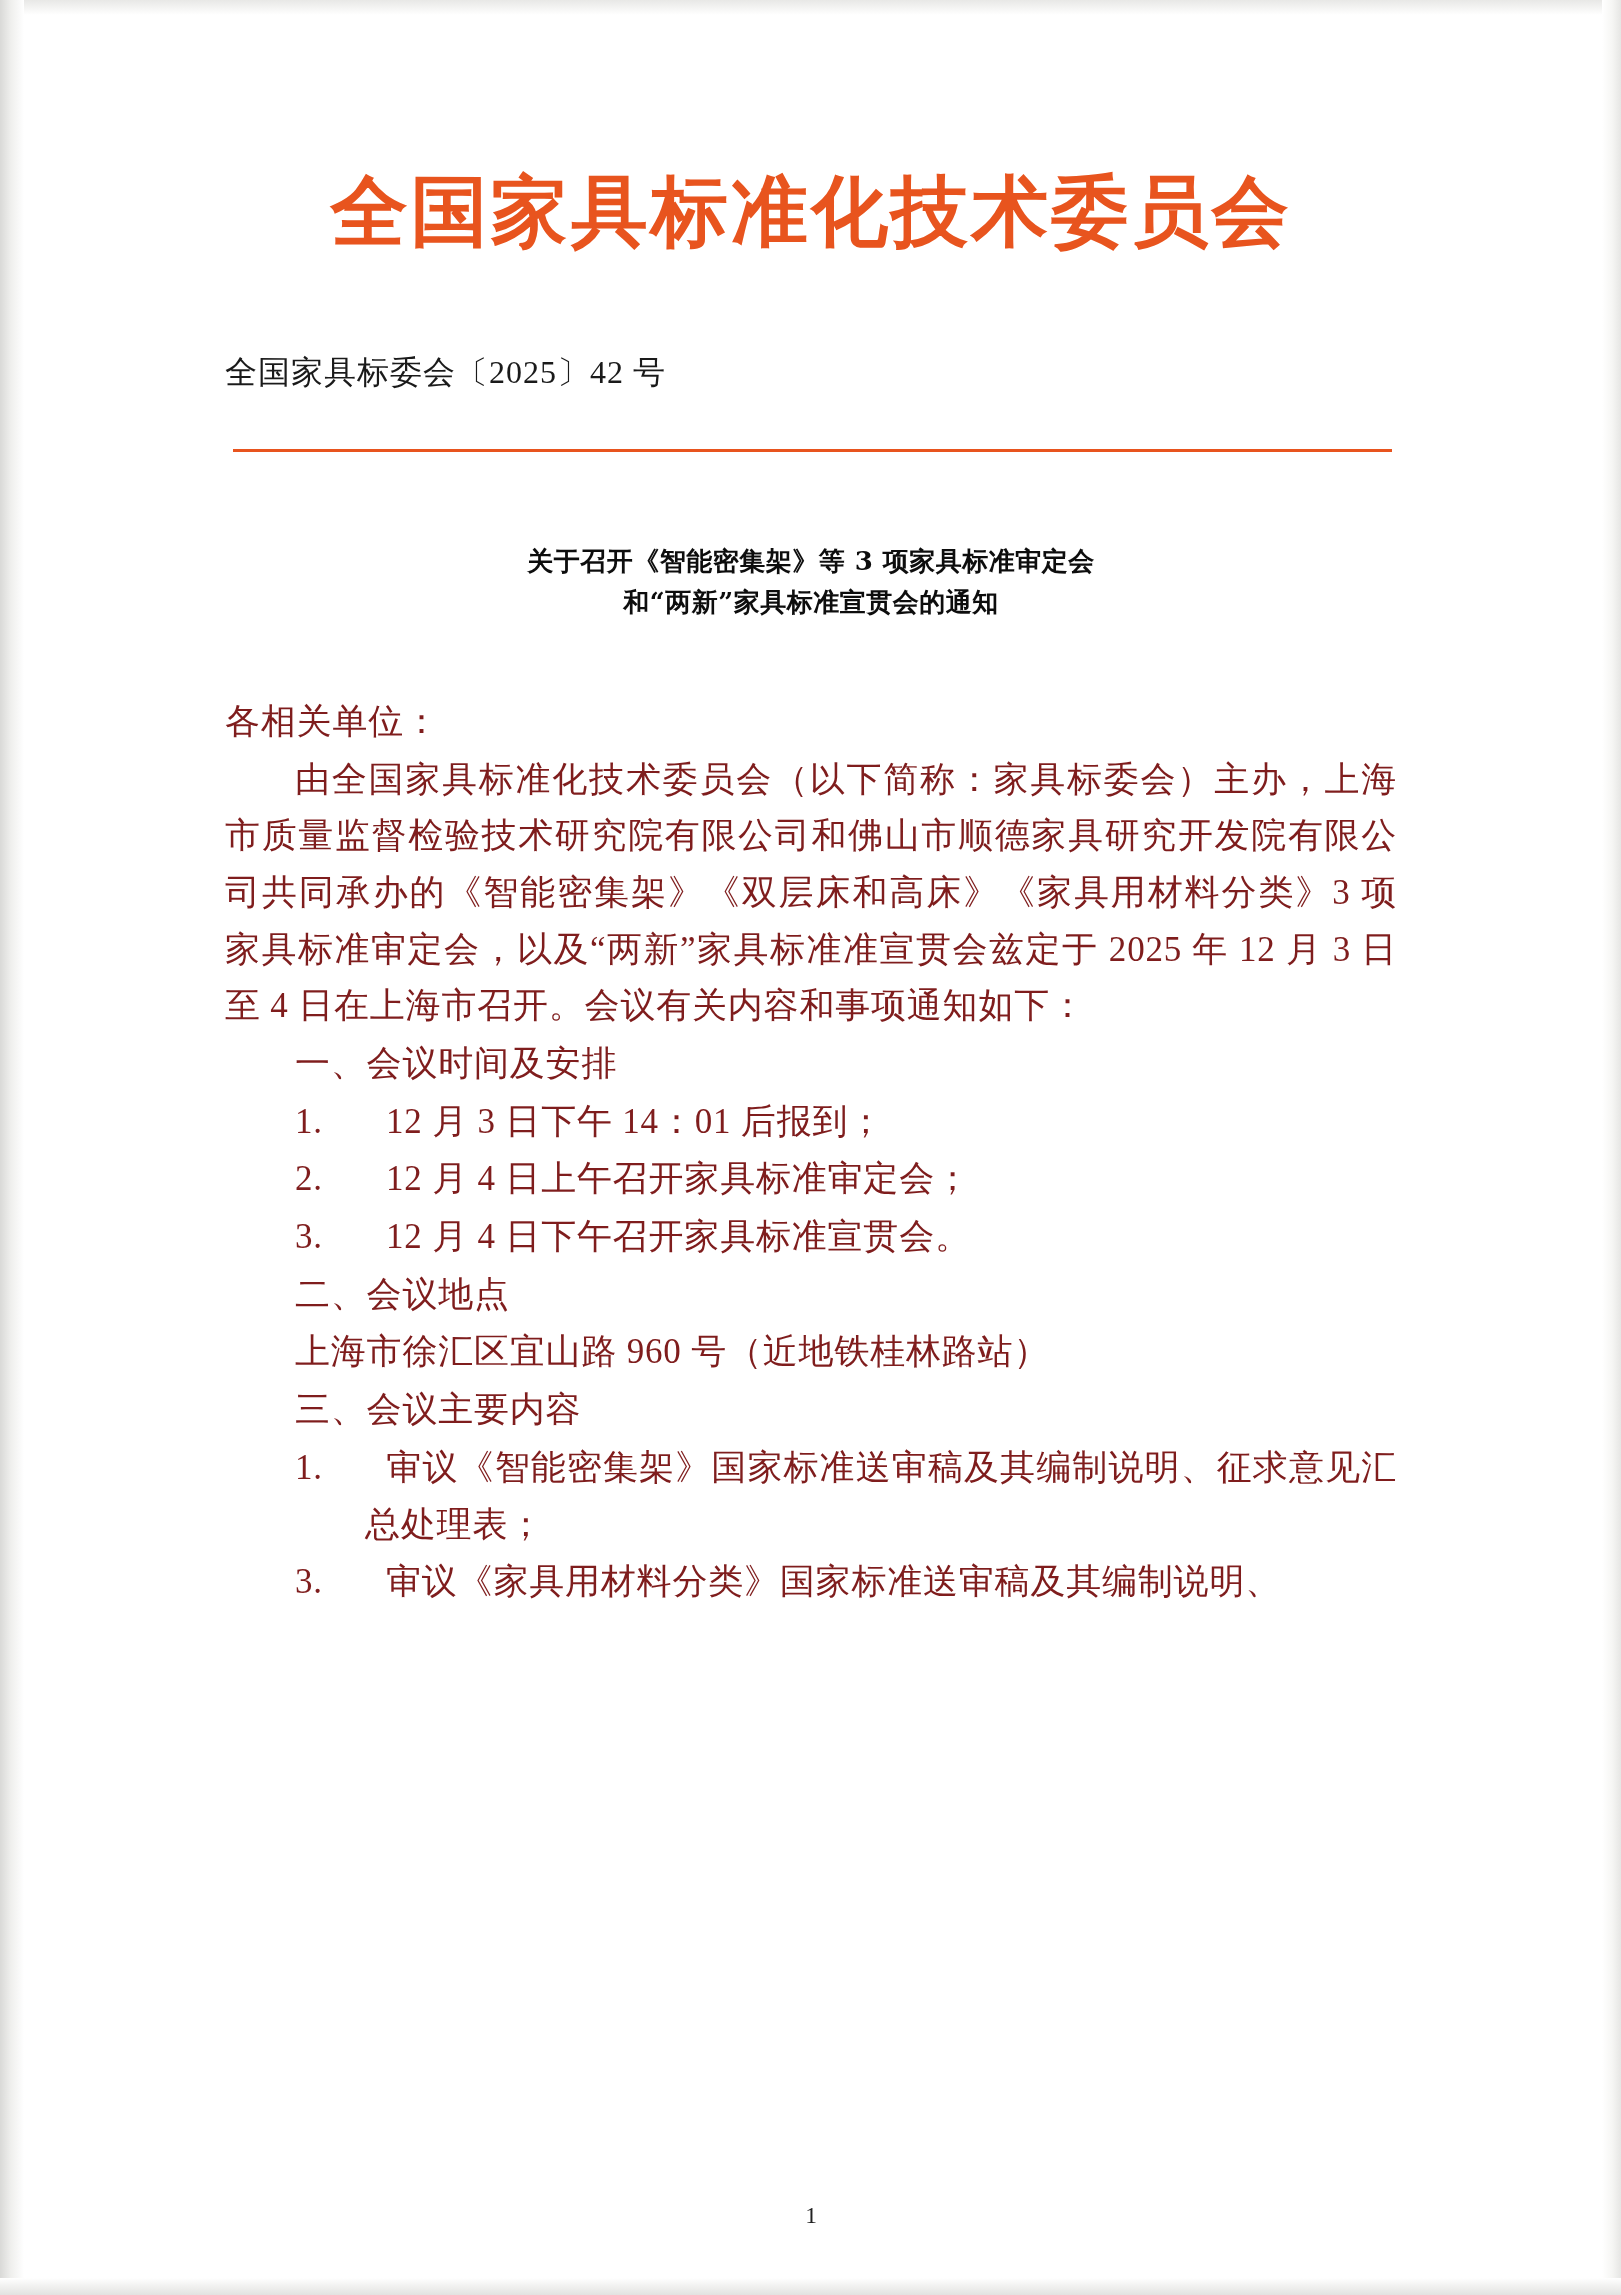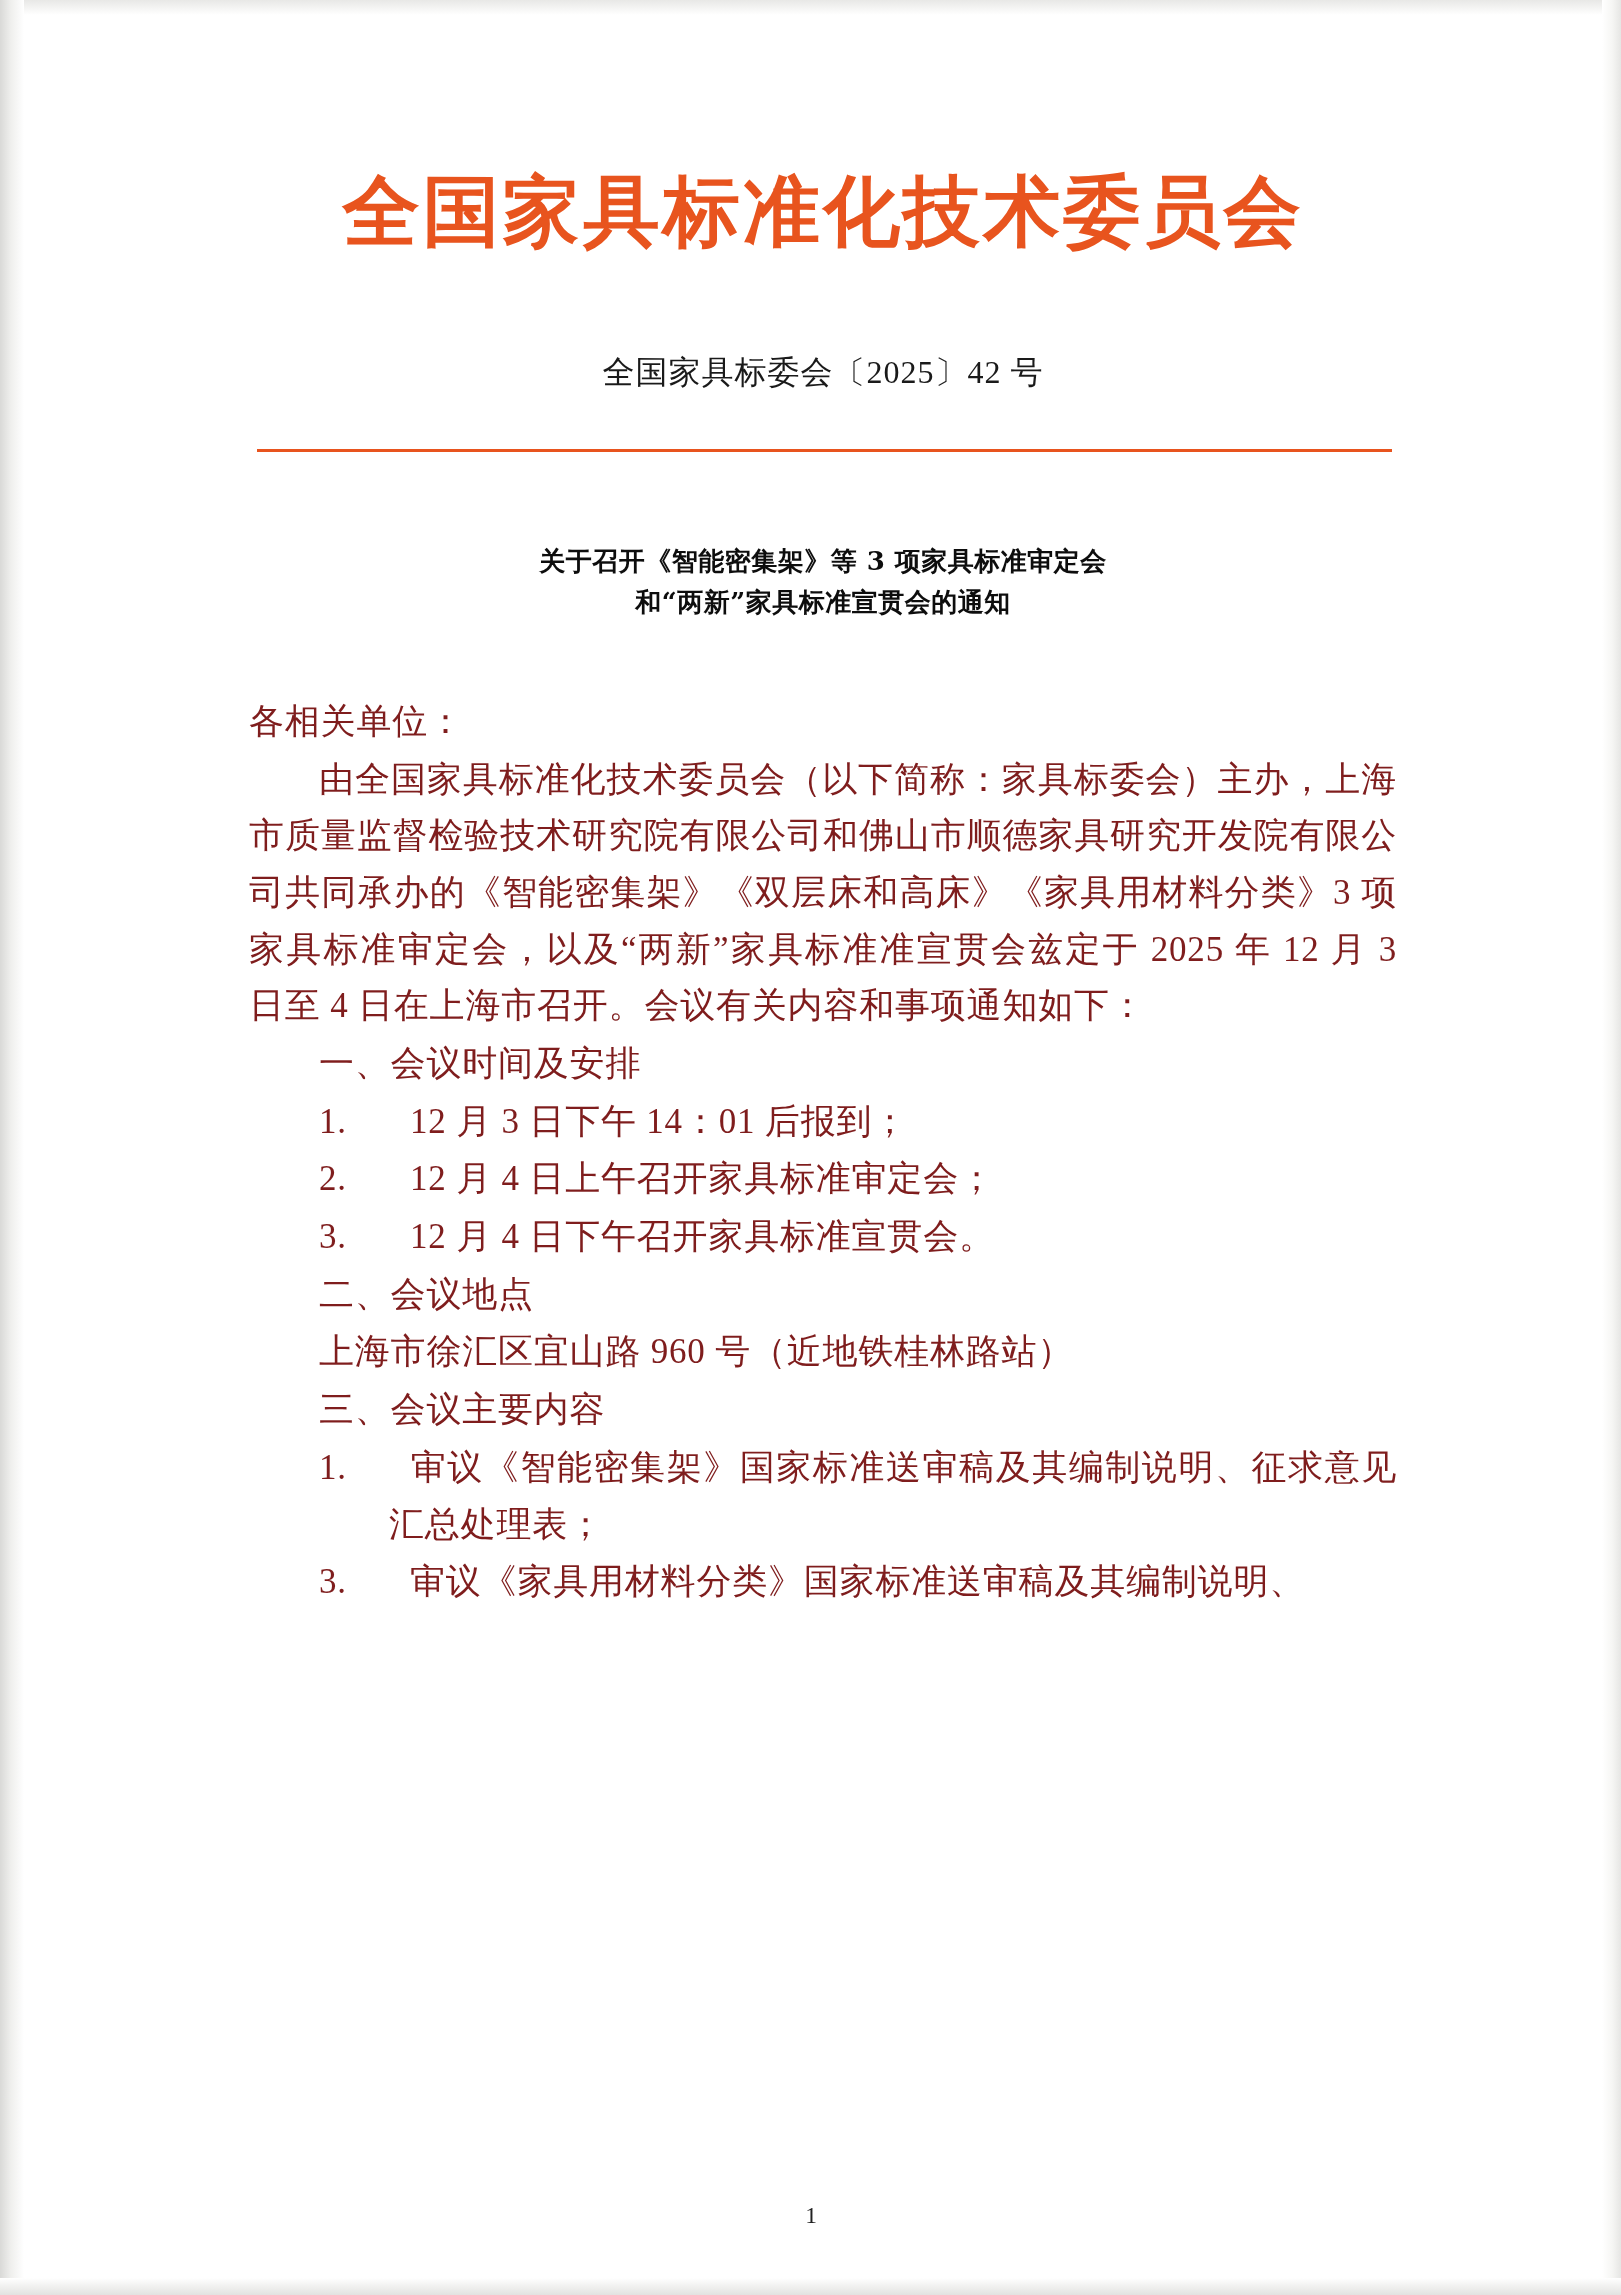--- a/index.html
+++ b/index.html
@@ -47,38 +47,36 @@
     left: 0; bottom: 0;
     width: 100%; height: 17.4px;
     background: linear-gradient(to top, #e2e2e0 0%, #ffffff 100%);
     pointer-events: none;
   }
 
   .content {
     position: relative;
     padding: 0 225px;
     box-sizing: border-box;
-    margin-left: 24px;
   }
 
   
   .masthead {
     text-align: center;
     color: #e8541e;
     font-family: "DejaVu Serif", "Liberation Serif", serif;
     font-weight: bold;
     font-size: 77px;
     letter-spacing: 3.1px;
     line-height: 1.1;
     padding-top: 169px;
     white-space: nowrap;
   }
 
   .doc-number {
-    text-align: center;
     font-size: 32px;
     letter-spacing: 1px;
     margin-top: 97px;
     color: #1a1a1a;
     font-family: "Liberation Serif", serif;
   }
 
   .rule {
     height: 3.6px;
     background: #e8541e;

